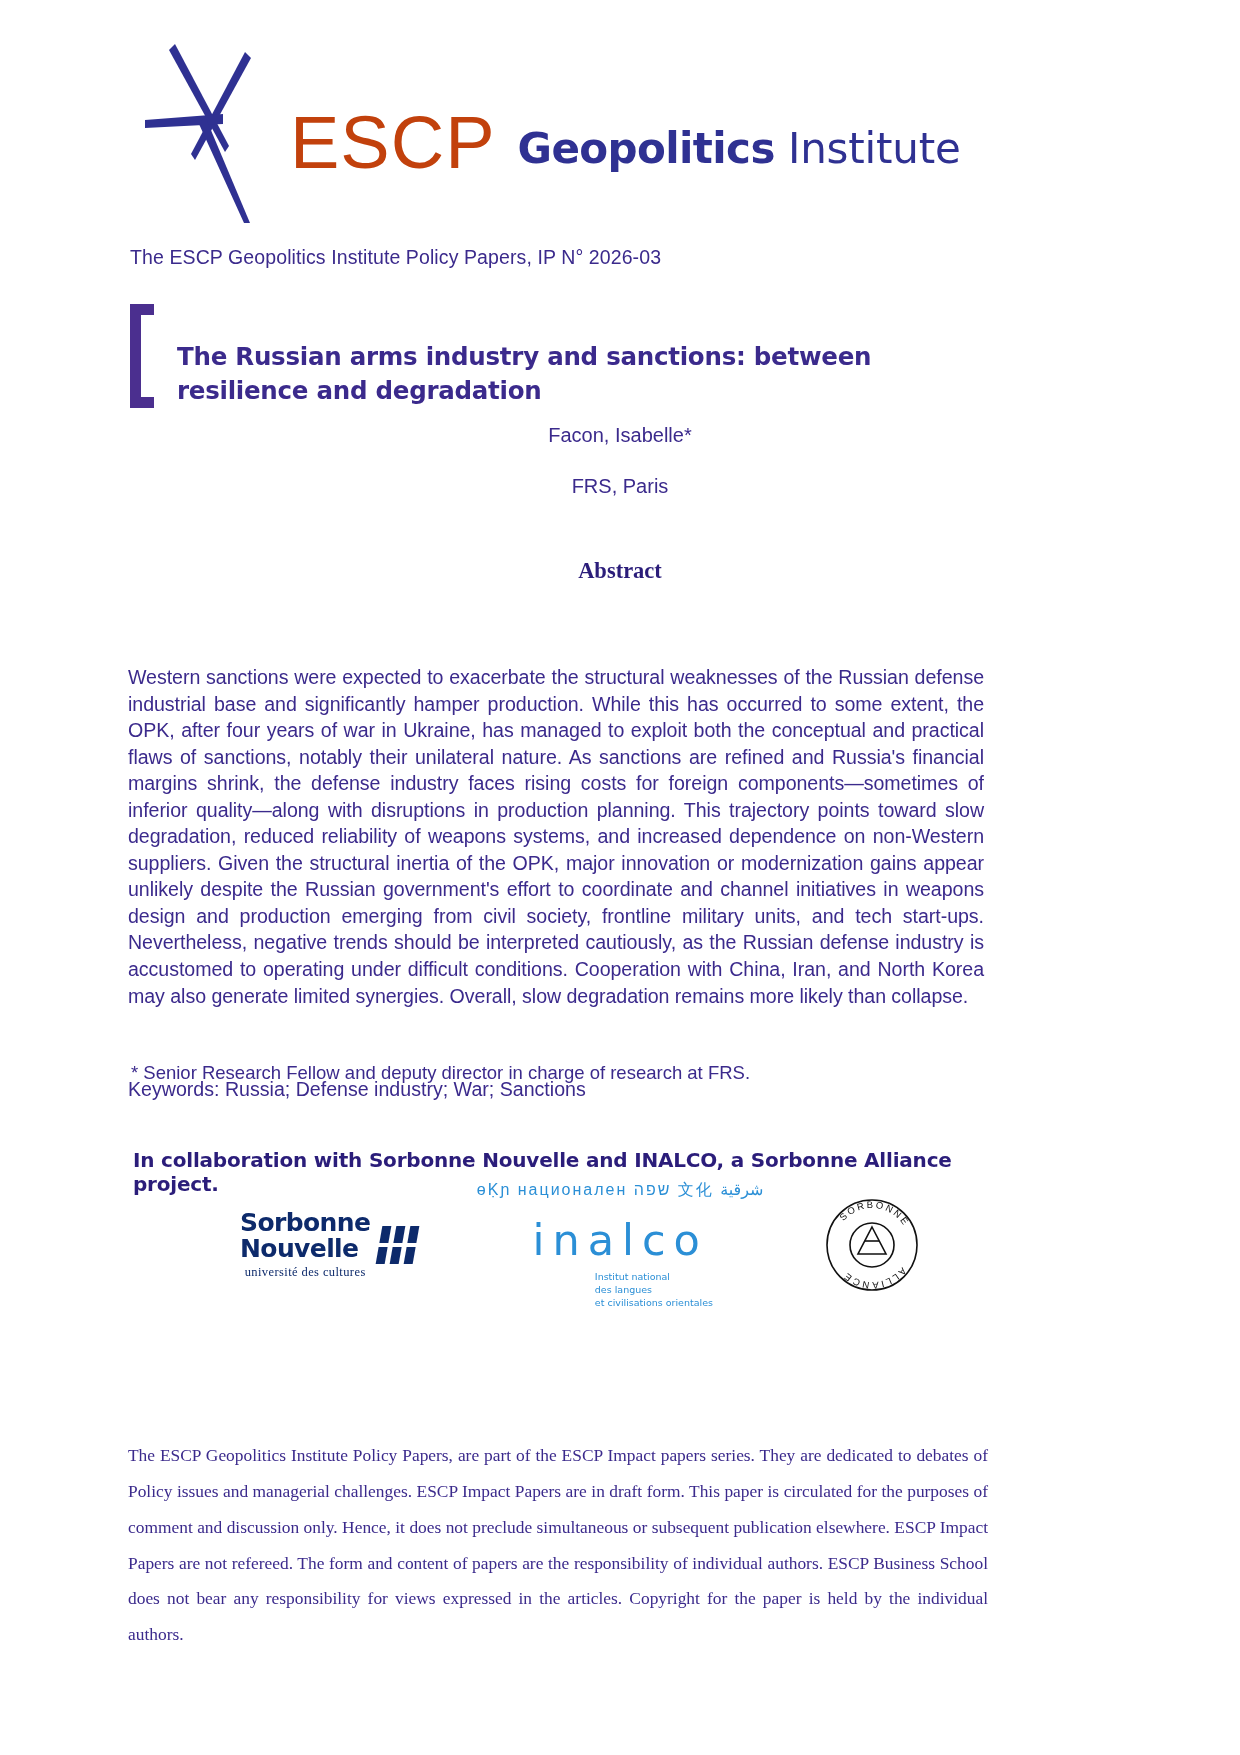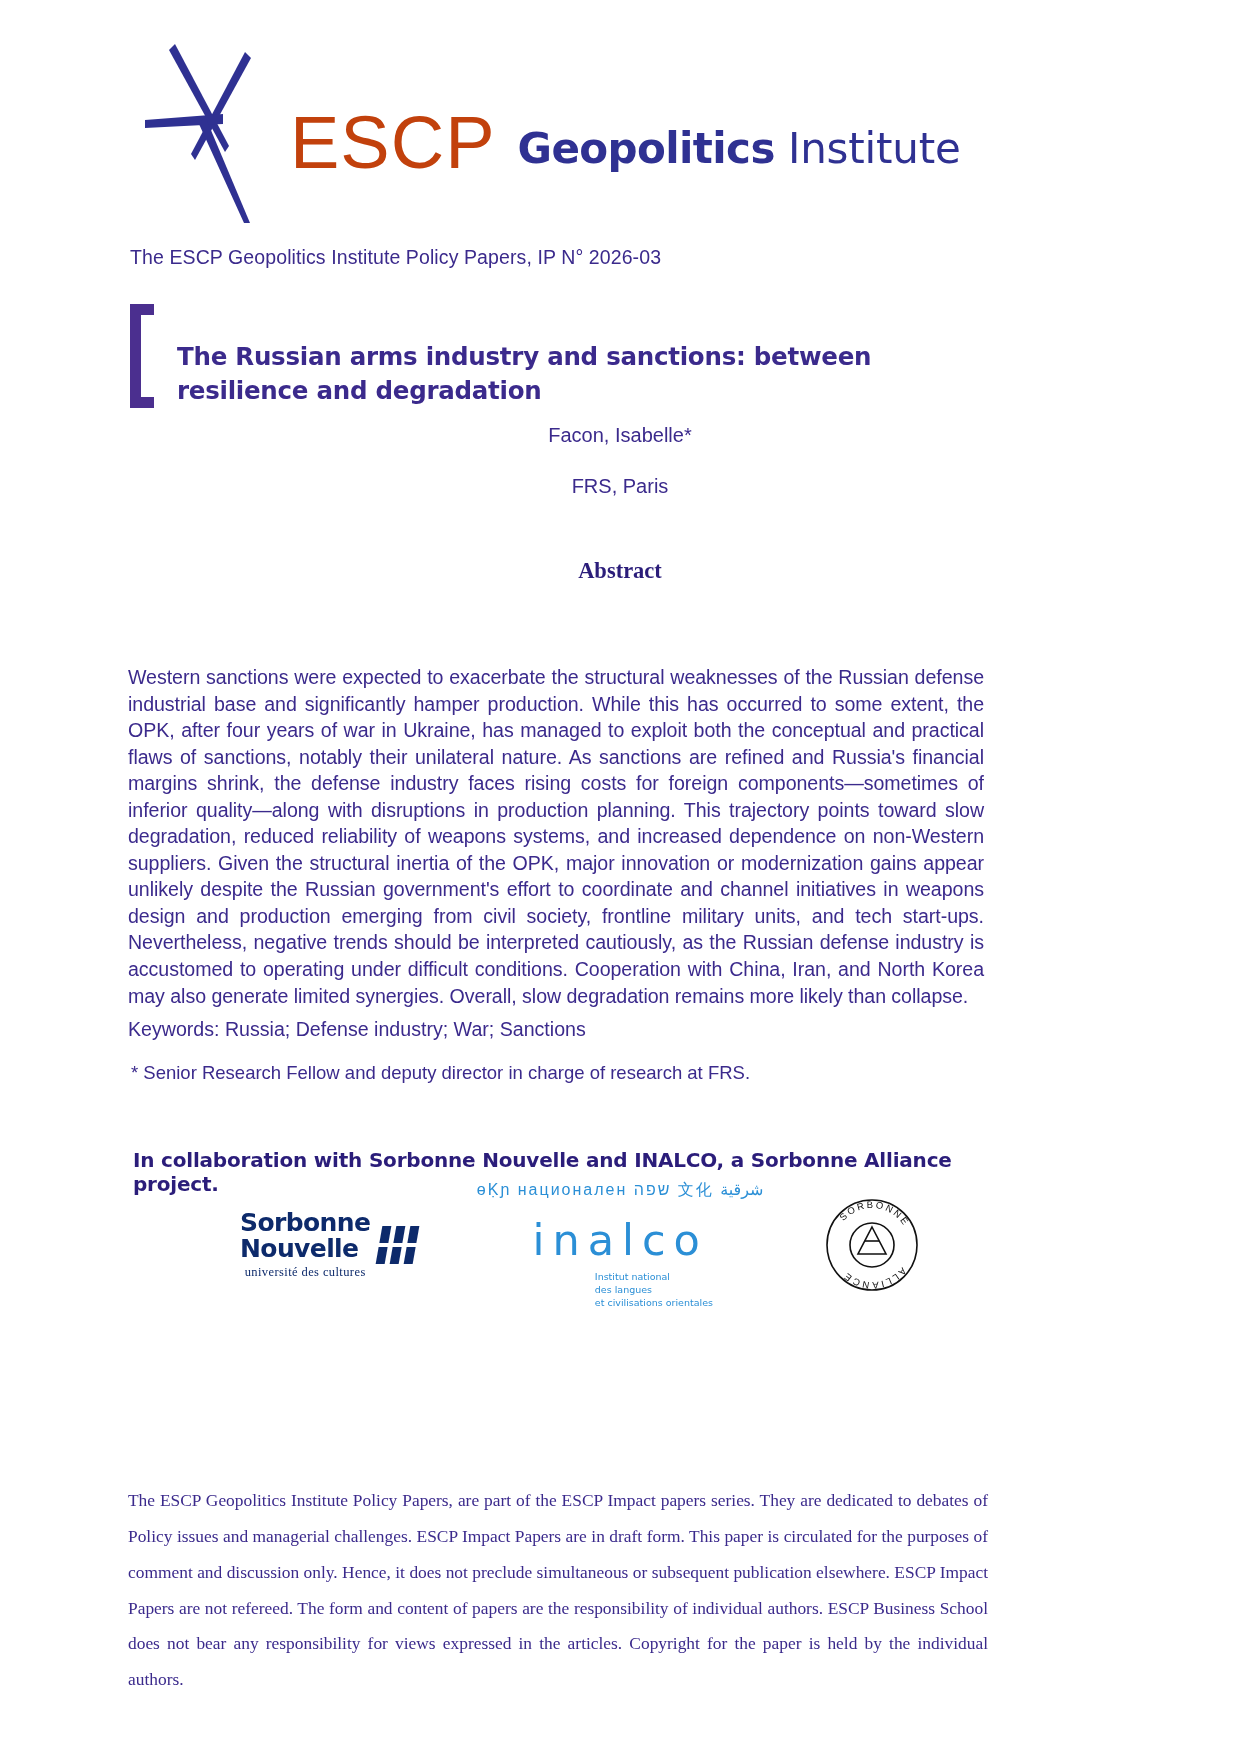--- a/index.html
+++ b/index.html
@@ -153,21 +153,21 @@
     line-height: 1.355;
     text-align: justify;
     color: #3b2a8c;
     letter-spacing: -0.05px;
     margin-top: 47px;
   }
 
   .keywords {
     position: absolute;
     left: 128px;
-    top: 1018px;
+    top: 1078px;
     width: 860px;
     font-size: 19.6px;
     color: #3b2a8c;
   }
   .footnote-author {
     position: absolute;
     left: 131px;
     top: 1062px;
     width: 860px;
     font-size: 18.5px;
@@ -260,21 +260,21 @@
     position: relative;
     width: 96px;
     height: 96px;
   }
   .seal svg { display: block; }
 
   
   .disclaimer {
     position: absolute;
     left: 128px;
-    top: 1483px;
+    top: 1438px;
     width: 860px;
     font-family: "Liberation Serif", serif;
     font-size: 17.4px;
     line-height: 2.06;
     text-align: justify;
     color: #3b2a8c;
   }
 </style>
 </head>
 <body>

